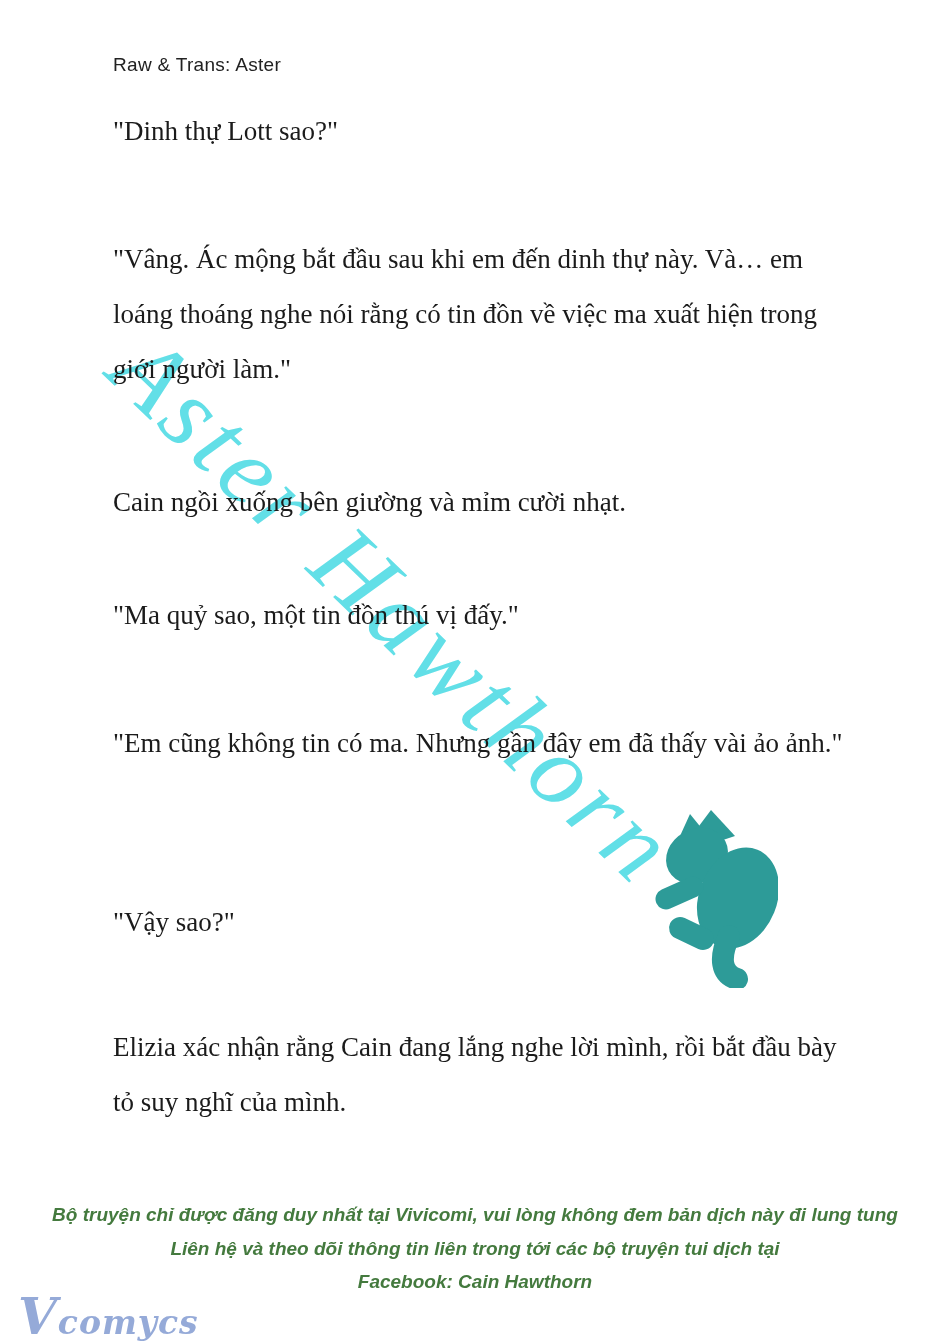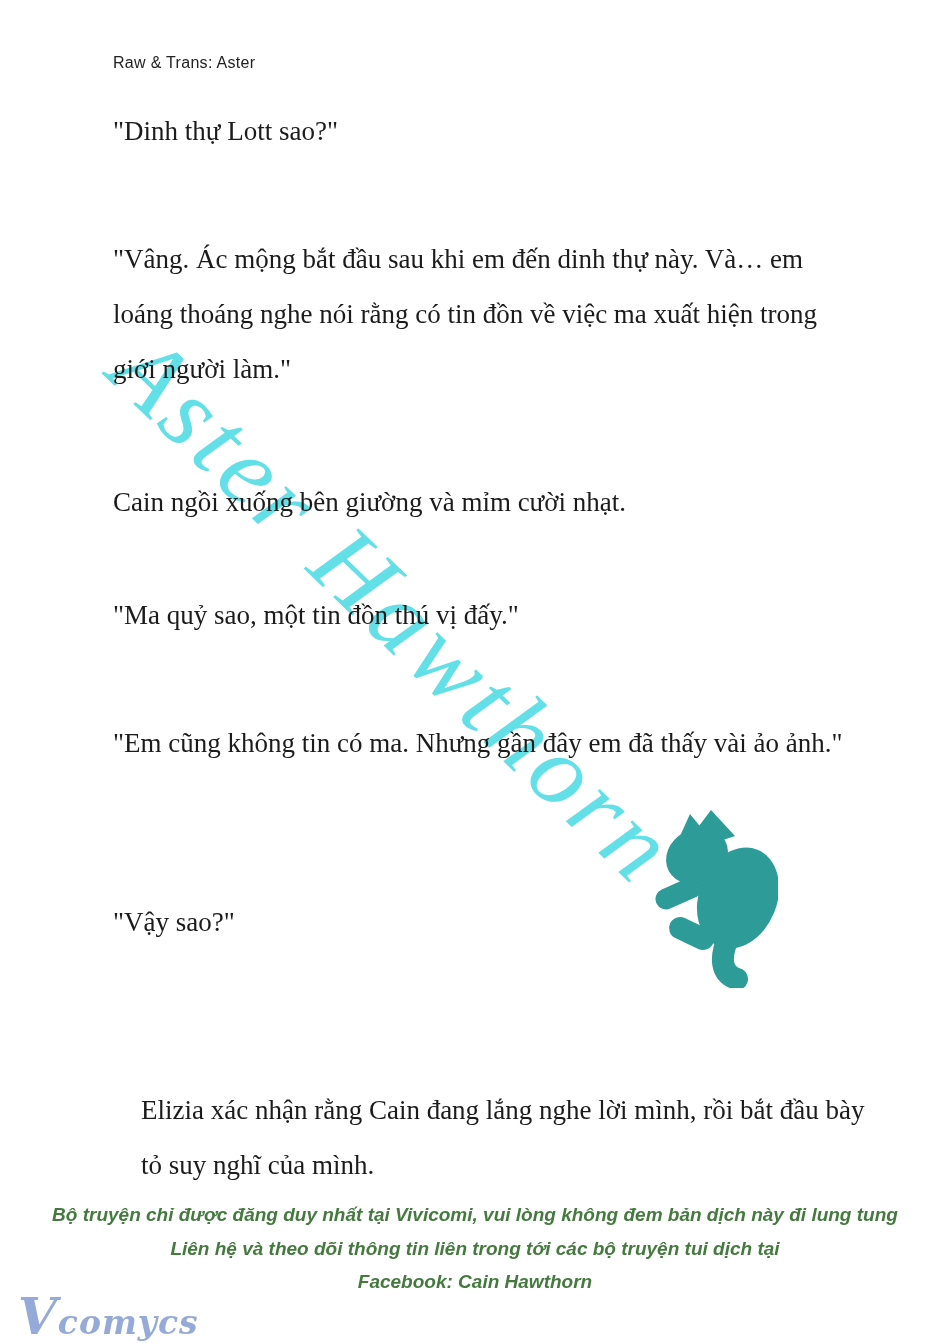--- a/index.html
+++ b/index.html
@@ -10,21 +10,21 @@
     background: #ffffff;
     overflow: hidden;
     font-family: "Liberation Serif", "DejaVu Serif", serif;
   }
   .credits-header {
     position: absolute;
     left: 113px;
     top: 54px;
     z-index: 2;
     font-family: "Liberation Sans", "DejaVu Sans", sans-serif;
-    font-size: 16px;
+    font-size: 19px;
     color: #222222;
     letter-spacing: 0.3px;
   }
   .watermark {
     position: absolute;
     left: 170px;
     top: 310px;
     z-index: 1;
     transform: rotate(44deg);
     transform-origin: 0 0;
@@ -46,21 +46,21 @@
     font-size: 27px;
     line-height: 55px;
     color: #1b1b1b;
   }
   .p1 { top: 104px; }
   .p2 { top: 232px; }
   .p3 { top: 475px; }
   .p4 { top: 588px; }
   .p5 { top: 716px; }
   .p6 { top: 895px; }
-  .p7 { top: 1083px; margin-left: 28px; }
+  .p7 { top: 1020px; }
   .cat-icon {
     position: absolute;
     left: 653px;
     top: 808px;
     width: 125px;
     height: 180px;
     z-index: 3;
   }
   .cat-fill { fill: #2d9b98; }
   .cat-stroke { stroke: #2d9b98; fill: none; stroke-linecap: round; }

